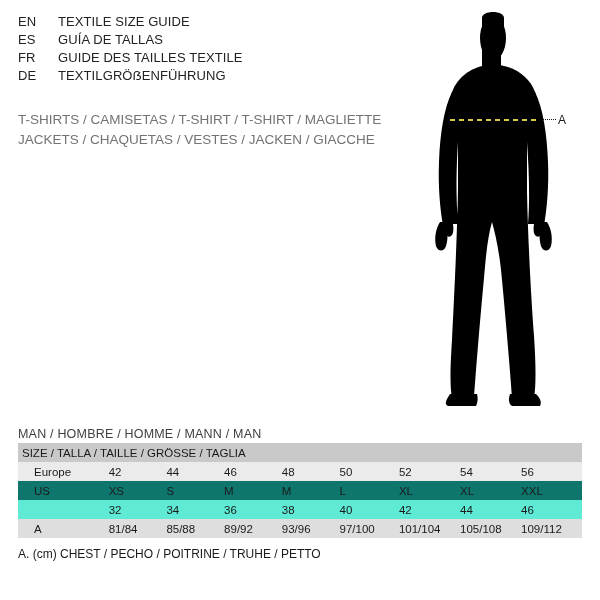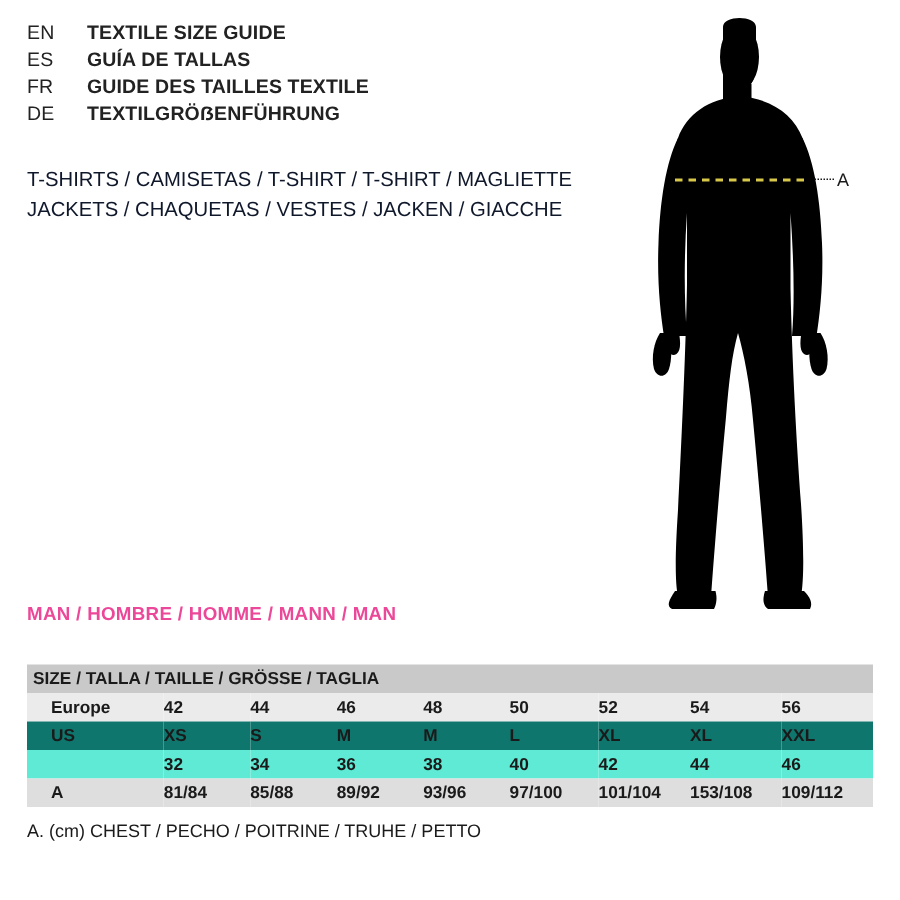--- a/index.html
+++ b/index.html
@@ -37,34 +37,33 @@
     letter-spacing: 0.1px;
   }
   .lang-code {
     width: 40px;
     flex: 0 0 40px;
     color: #222;
   }
   .lang-text {
     color: #222;
     white-space: nowrap;
-    font-weight: bold;
   }
 
   
   .cat-block {
     position: absolute;
     left: 18px;
     top: 110px;
     width: 400px;
   }
   .cat-line {
     font-size: 13.5px;
     line-height: 20px;
-    color: #0f172a;
+    color: #737373;
     white-space: nowrap;
   }
 
   
   .figure-wrap {
     position: absolute;
     left: 400px;
     top: 10px;
     width: 200px;
     height: 400px;
@@ -84,40 +83,40 @@
     left: 143px;
     top: 109px;
     width: 13px;
     border-top: 1.5px dotted #1a1a1a;
   }
 
   
   .table-title {
     position: absolute;
     left: 18px;
-    top: 402px;
+    top: 427px;
     font-size: 12.5px;
-    font-weight: bold;
-    color: #ec4899;
+    font-weight: normal;
+    color: #404040;
     letter-spacing: 0.2px;
   }
   table.sizes {
     position: absolute;
     left: 18px;
     top: 443px;
     width: 564px;
     border-collapse: collapse;
     font-size: 11.5px;
     color: #1a1a1a;
   }
   table.sizes td, table.sizes th {
     padding: 0;
     height: 19px;
     text-align: left;
-    font-weight: bold;
+    font-weight: normal;
     vertical-align: middle;
   }
   table.sizes th.hdr-cell {
     padding-left: 4px;
   }
   table.sizes td.lbl {
     width: 88px;
     padding-left: 16px;
   }
   table.sizes td.val {
@@ -267,21 +266,21 @@
         <td class="val">46</td>
       </tr>
       <tr class="r-mid2">
         <td class="lbl">A</td>
         <td class="val">81/84</td>
         <td class="val">85/88</td>
         <td class="val">89/92</td>
         <td class="val">93/96</td>
         <td class="val">97/100</td>
         <td class="val">101/104</td>
-        <td class="val">153/108</td>
+        <td class="val">105/108</td>
         <td class="val">109/112</td>
       </tr>
     </tbody>
   </table>
 
   <div class="footnote">A. (cm) CHEST / PECHO / POITRINE / TRUHE / PETTO</div>
 
 </div>
 
 </body></html>

